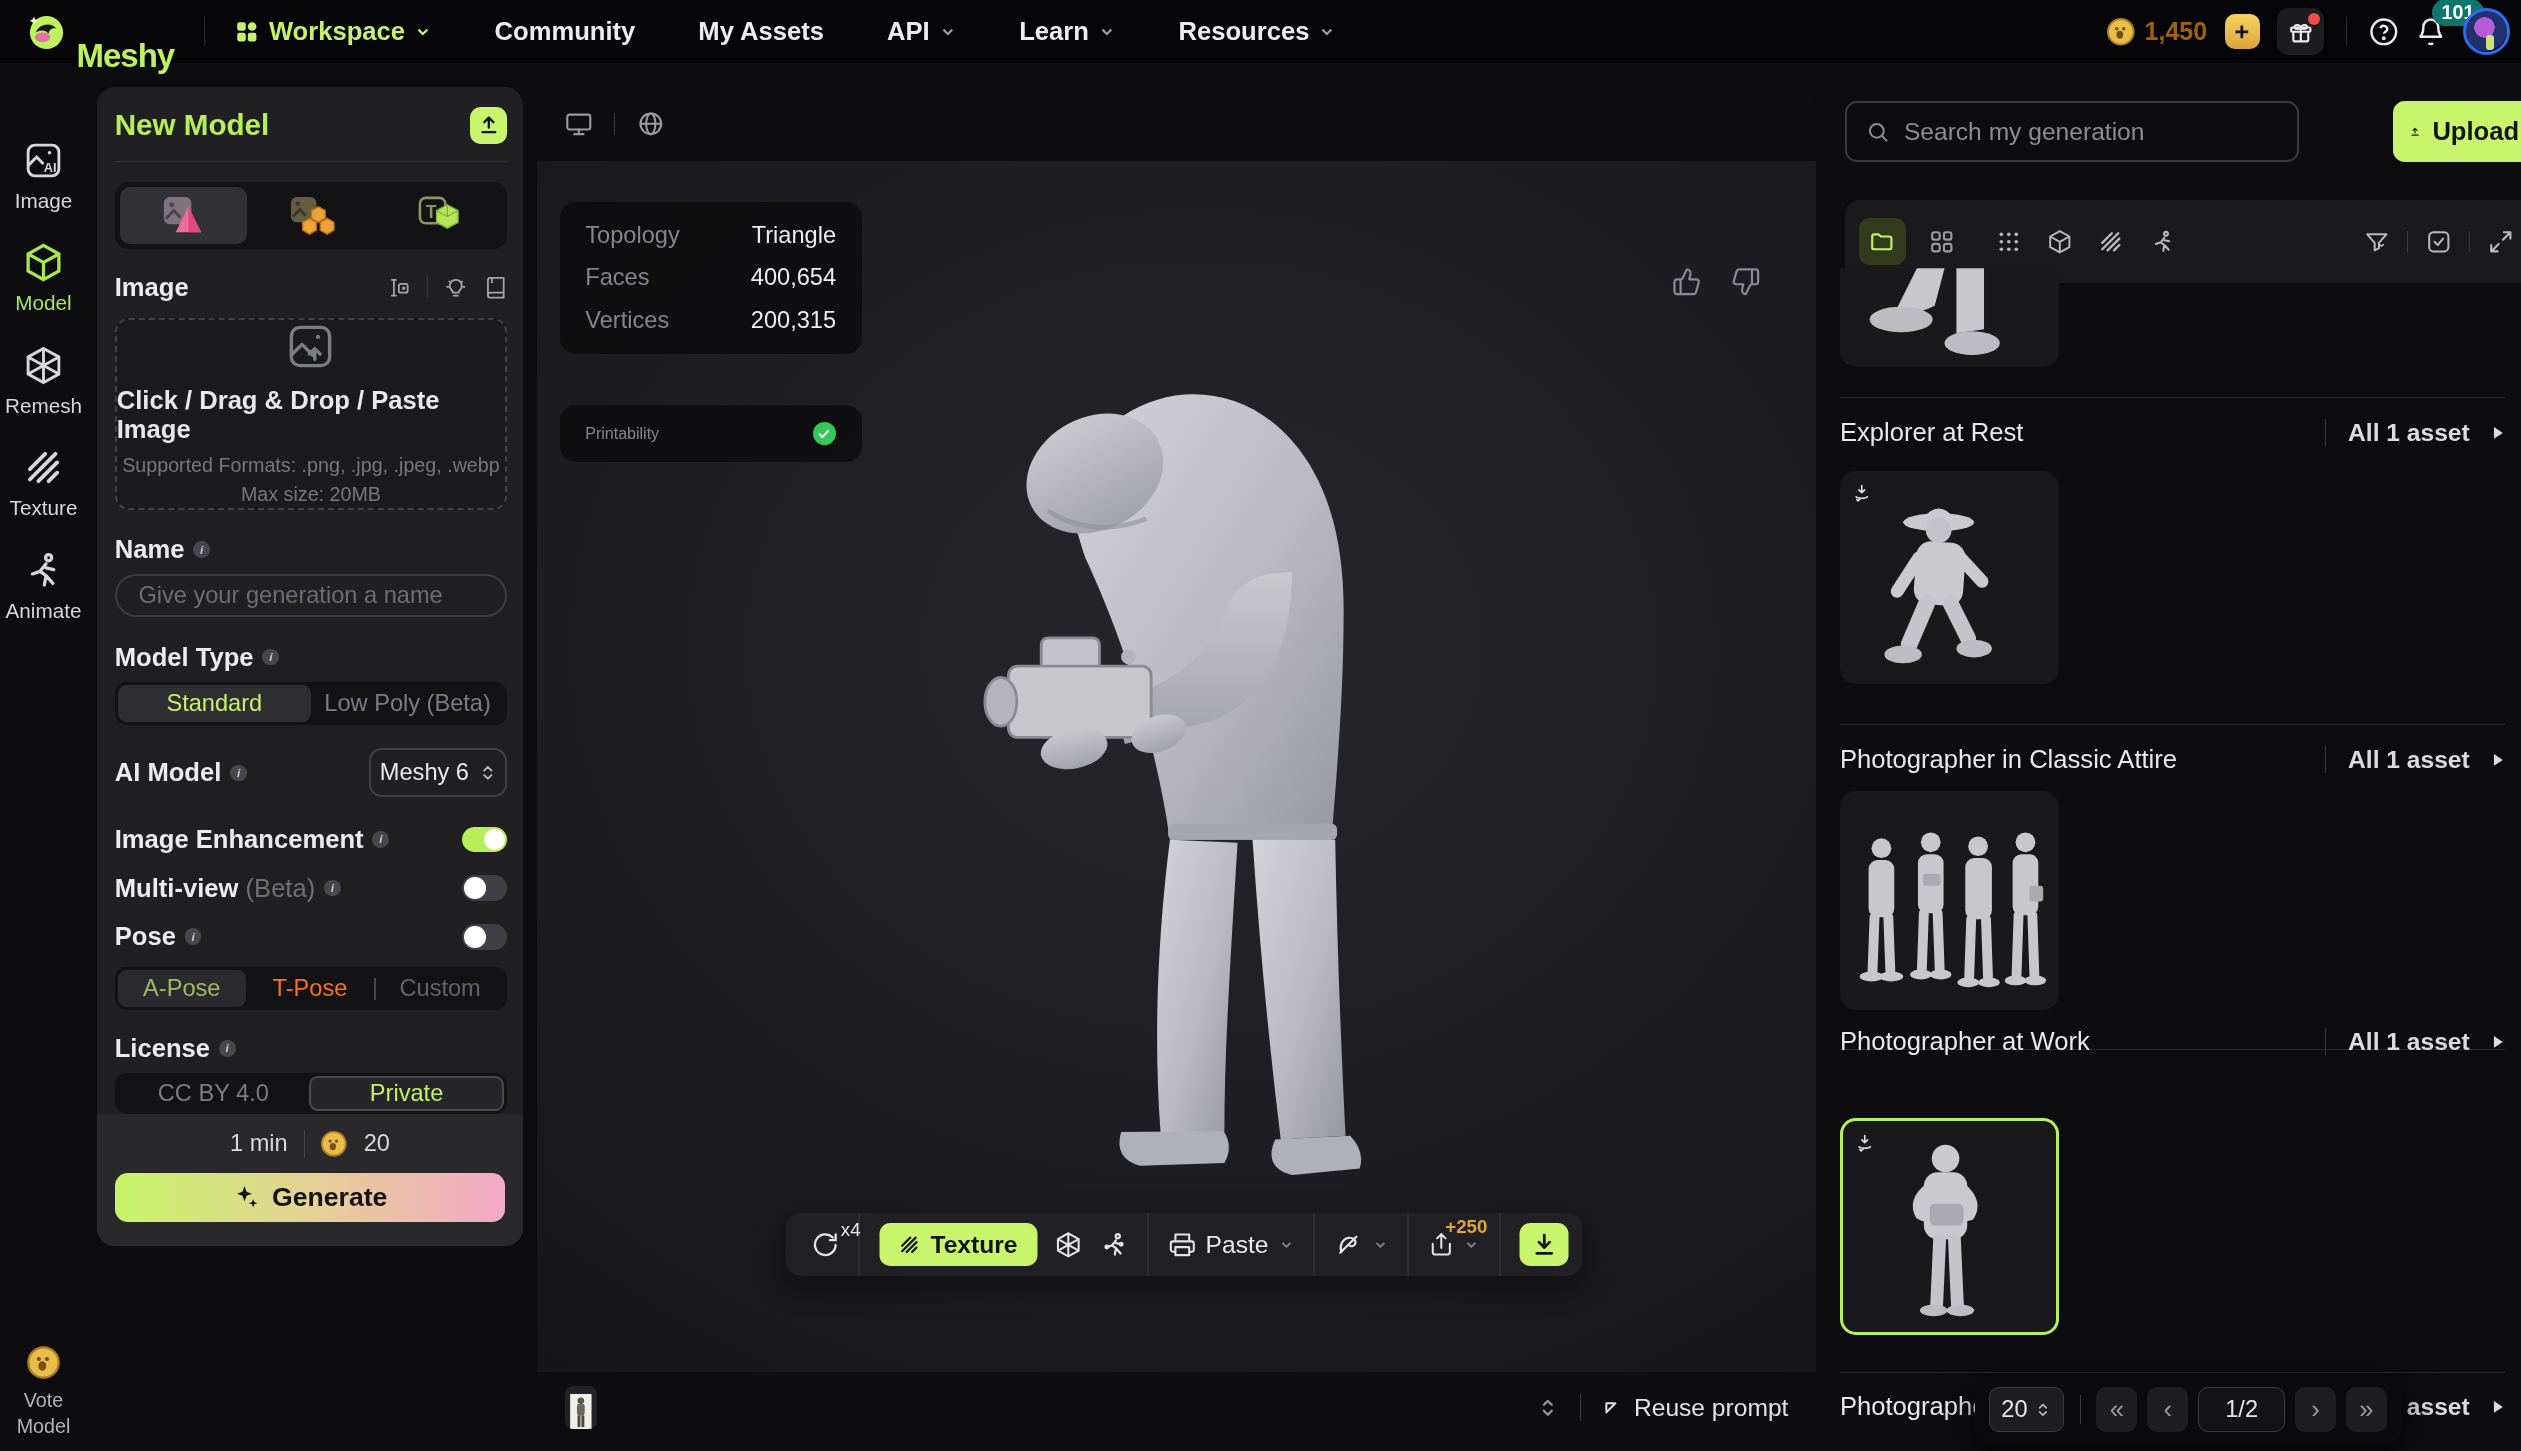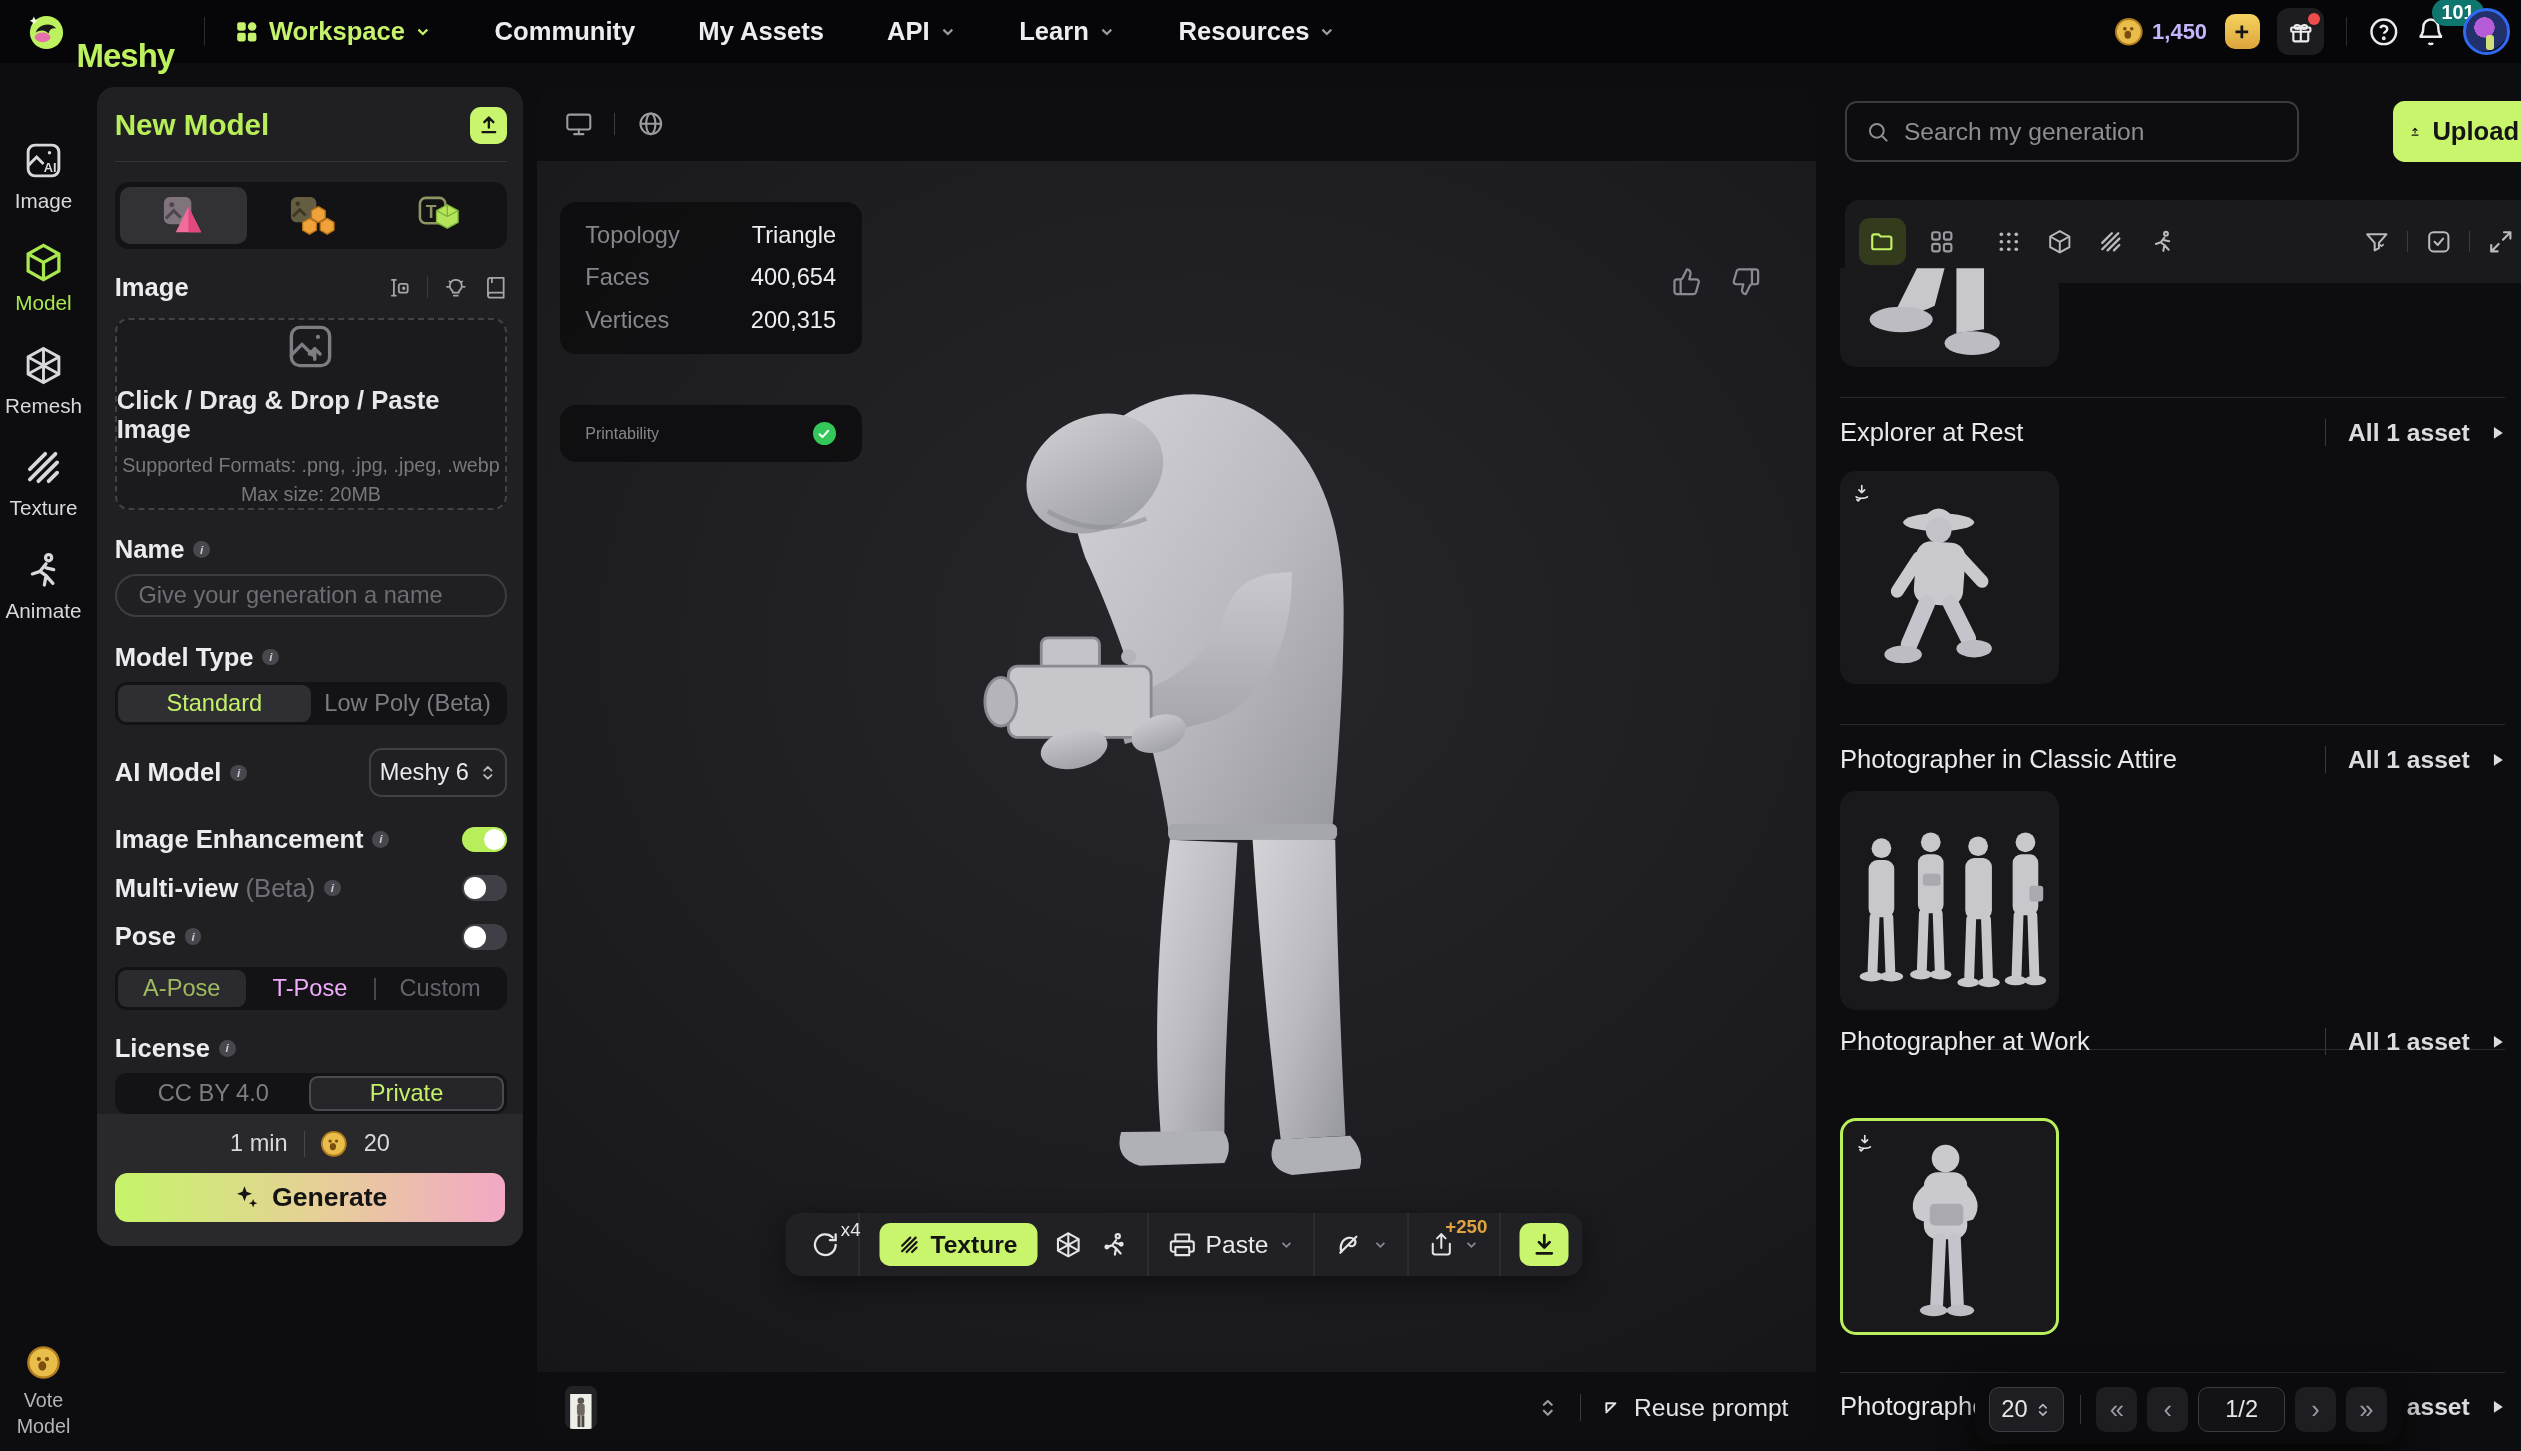--- a/index.html
+++ b/index.html
@@ -11,21 +11,21 @@
     display:flex; align-items:center; padding:0 25.6px; z-index:50; }
   .brand { display:flex; align-items:center; gap:9.9px; }
   .brand-name { font-size:33px; font-weight:700; color:#bdf25e; letter-spacing:-1px;margin-top:48px; }
   .nav-div { width:1px; height:29.6px; background:#2c2c30; margin:0 29.6px; }
   .nav-links { display:flex; align-items:center; gap:63px; }
   .nav-item { display:flex; align-items:center; gap:8.9px; font-size:25.6px; font-weight:600; color:#ededf0; cursor:pointer; }
   .nav-item.accent { color:#c6f36d; }
   .nav-item .chev { color:#9a9aa1; }
   .nav-item.accent .chev { color:#c6f36d; }
   .nav-right { margin-left:auto; display:flex; align-items:center; gap:17.7px; }
-  .credits { display:flex; align-items:center; gap:8.9px; font-size:22px; font-weight:700; color:#c4b5fd; }
+  .credits { display:flex; align-items:center; gap:8.9px; font-size:25px; font-weight:700; color:#a16207; }
   .plus-btn { width:35px; height:35px; border-radius:9.9px; background:linear-gradient(180deg,#f5d35e,#dda43c);
     display:flex; align-items:center; justify-content:center; color:#151515; cursor:pointer; }
   .gift-chip { position:relative; width:47px; height:47px; border-radius:11.8px; background:#1d1d20;
     display:flex; align-items:center; justify-content:center; color:#ececef; cursor:pointer; }
   .gift-dot { position:absolute; top:4.9px; right:4.9px; width:11.8px; height:11.8px; border-radius:50%; background:#ee4b4b; }
   .icon-btn { color:#ececef; display:flex; align-items:center; justify-content:center; cursor:pointer; }
   .bell-wrap { position:relative; }
   .badge { position:absolute; top:-17.7px; left:15.8px; background:#0f766e; color:#fff; font-size:19.7px; font-weight:700;
     padding:2px 9.9px; border-radius:13.8px; }
   .avatar { width:47px; height:47px; border-radius:50%; border:3.9px solid #2e6bf0; margin-right:-13.8px;
@@ -410,21 +410,21 @@
   </div>
   <div class="inline-row" style="margin-top:19.7px;">
     <span class="field-label">Pose</span>
     <span class="info-dot">i</span>
     <div class="toggle">
         <span class="knob"></span>
       </div>
   </div>
   <div class="seg" style="margin-top:15.8px;">
     <div class="seg-opt active-dim">A-Pose</div>
-    <div class="seg-opt" style="color:#f0abfc;">T-Pose</div>
+    <div class="seg-opt" style="color:#f97316;">T-Pose</div>
     <span class="seg-sep"></span>
     <div class="seg-opt" style="color:#63636b;">Custom</div>
   </div>
 
   <div class="label-row" style="margin-top:23.6px;">
     <span class="field-label">License</span>
     <span class="info-dot">i</span>
   </div>
   <div class="seg" style="height:45px;">
     <div class="seg-opt">CC BY 4.0</div>

